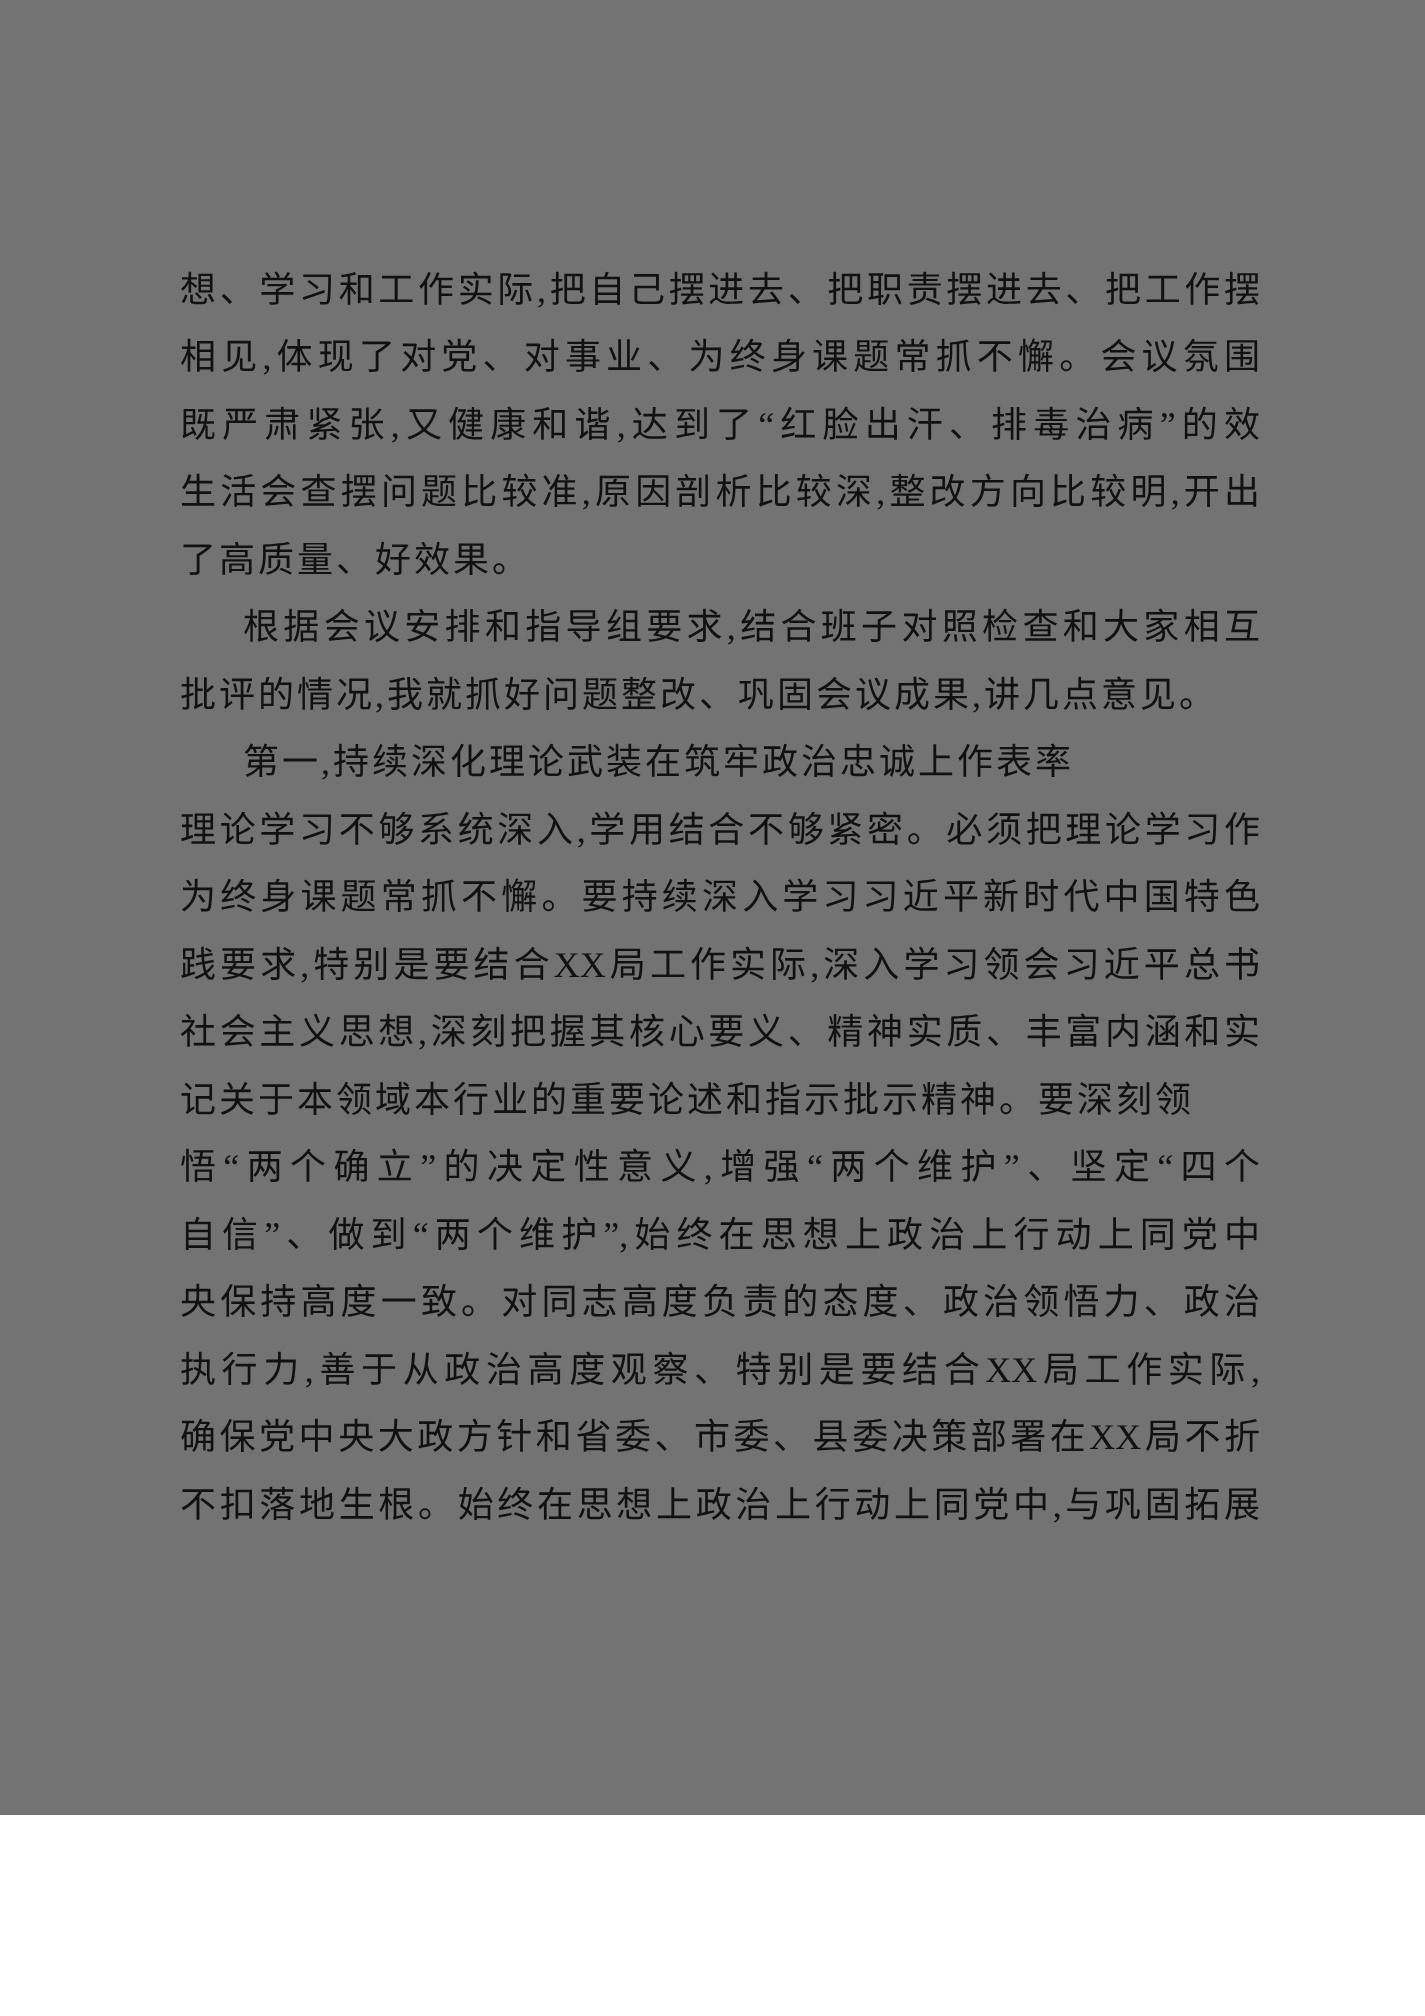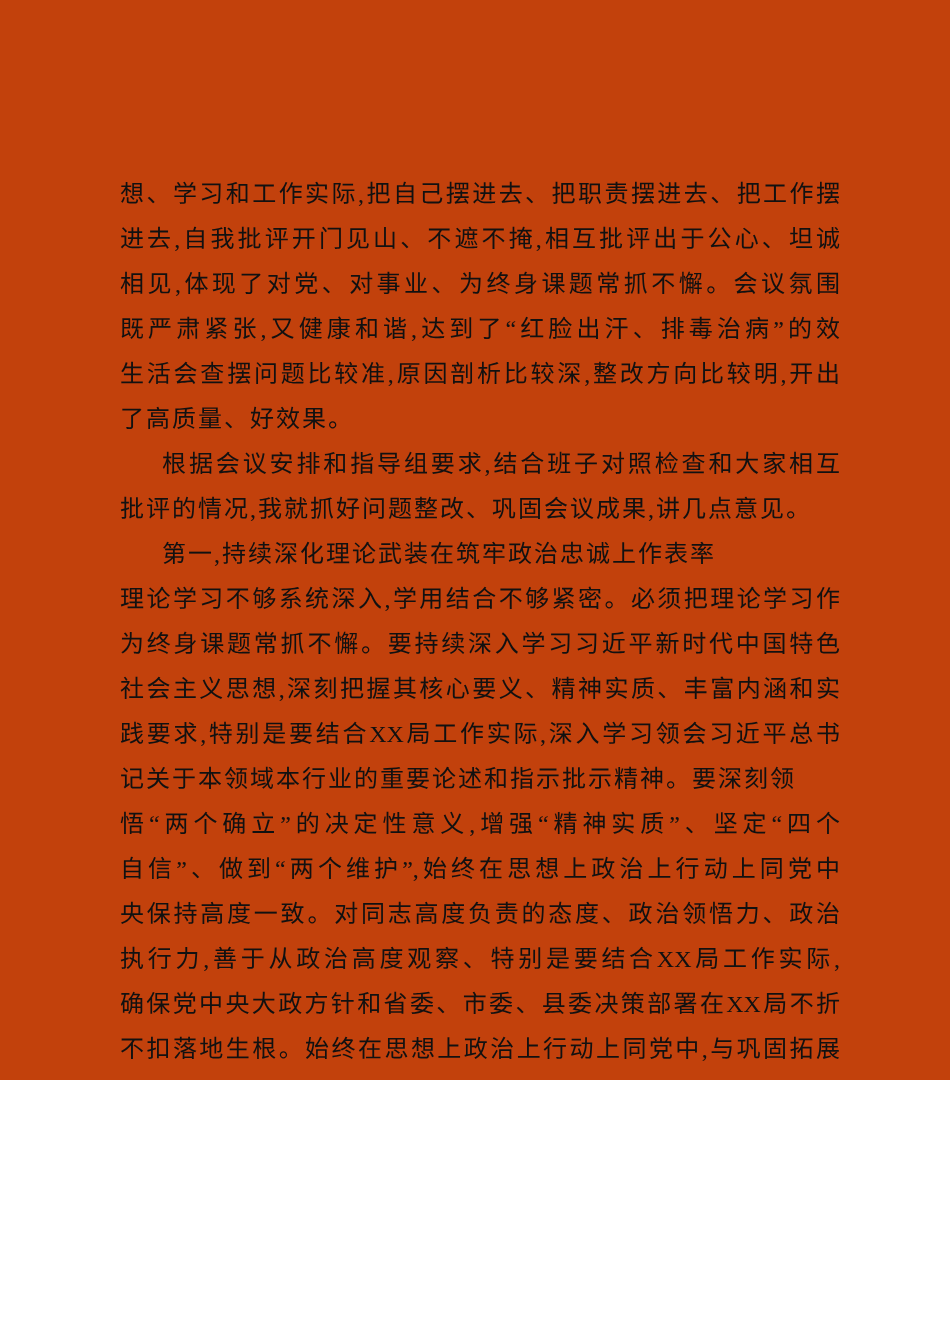--- a/index.html
+++ b/index.html
@@ -3,22 +3,22 @@
 <meta charset="utf-8">
 <style>
   html, body {
     margin: 0;
     padding: 0;
     background: #ffffff;
   }
   .page {
     position: relative;
     width: 950px;
-    height: 1080px;
-    background: #c2410c;
+    height: 1210px;
+    background: #737373;
     overflow: hidden;
   }
   .content {
     position: absolute;
     left: 120px;
     top: 172px;
     width: 720px;
     color: #111111;
     font-family: "Liberation Serif", "DejaVu Serif", serif;
   }
@@ -44,40 +44,39 @@
     font-family: Liberation Serif, serif;
   }
 </style>
 </head>
 <body>
 
 <div class="page">
   <div class="content" id="doc-content" style="color: rgb(17, 17, 17);">
       <div class="para">
         <div class="line fill">想、学习和工作实际,把自己摆进去、把职责摆进去、把工作摆</div>
-        <div class="line fill">进去,自我批评开门见山、不遮不掩,相互批评出于公心、坦诚</div>
         <div class="line fill">相见,体现了对党、对事业、为终身课题常抓不懈。会议氛围</div>
         <div class="line fill">既严肃紧张,又健康和谐,达到了“红脸出汗、排毒治病”的效</div>
         <div class="line fill">生活会查摆问题比较准,原因剖析比较深,整改方向比较明,开出</div>
         <div class="line">了高质量、好效果。</div>
       </div>
       <div class="para">
         <div class="line fill indent">根据会议安排和指导组要求,结合班子对照检查和大家相互</div>
         <div class="line">批评的情况,我就抓好问题整改、巩固会议成果,讲几点意见。</div>
       </div>
       <div class="para">
         <div class="line indent">第一,持续深化理论武装在筑牢政治忠诚上作表率</div>
       </div>
       <div class="para">
         <div class="line fill">理论学习不够系统深入,学用结合不够紧密。必须把理论学习作</div>
         <div class="line fill">为终身课题常抓不懈。要持续深入学习习近平新时代中国特色</div>
+        <div class="line fill">践要求,特别是要结合XX局工作实际,深入学习领会习近平总书</div>
         <div class="line fill">社会主义思想,深刻把握其核心要义、精神实质、丰富内涵和实</div>
-        <div class="line fill">践要求,特别是要结合XX局工作实际,深入学习领会习近平总书</div>
         <div class="line">记关于本领域本行业的重要论述和指示批示精神。要深刻领</div>
-        <div class="line fill">悟“两个确立”的决定性意义,增强“精神实质”、坚定“四个</div>
+        <div class="line fill">悟“两个确立”的决定性意义,增强“两个维护”、坚定“四个</div>
         <div class="line fill">自信”、做到“两个维护”,始终在思想上政治上行动上同党中</div>
         <div class="line fill">央保持高度一致。对同志高度负责的态度、政治领悟力、政治</div>
         <div class="line fill">执行力,善于从政治高度观察、特别是要结合XX局工作实际,</div>
         <div class="line fill">确保党中央大政方针和省委、市委、县委决策部署在XX局不折</div>
         <div class="line fill">不扣落地生根。始终在思想上政治上行动上同党中,与巩固拓展</div>
       </div>
     </div>
 </div>
 
 </body></html>

